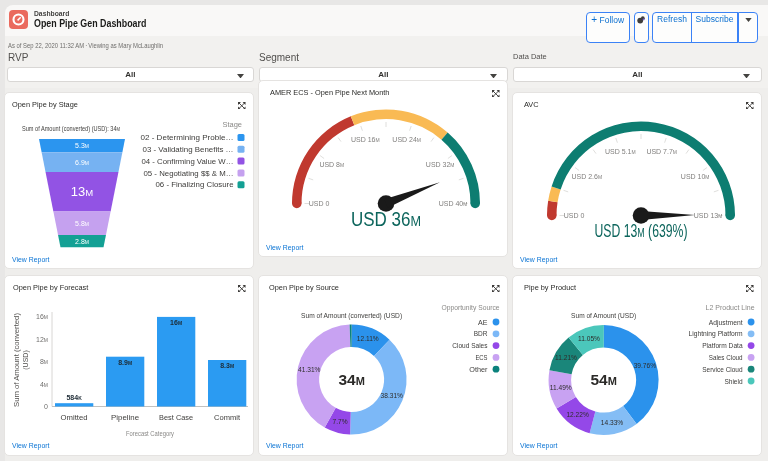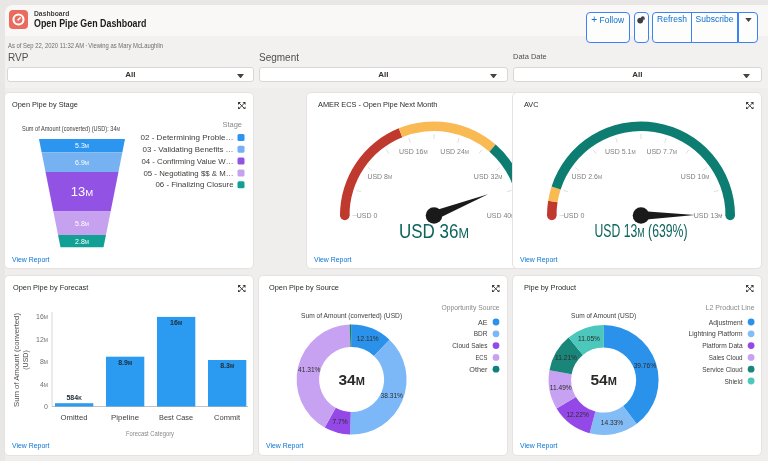--- a/index.html
+++ b/index.html
@@ -98,21 +98,21 @@
       <rect x="232.5" y="64.6" width="7" height="7" rx="1.5" fill="#9253e4"></rect>
       <text x="228.5" y="70.7" font-size="7.2" fill="#3d3c3a" text-anchor="end" textLength="92" lengthAdjust="spacingAndGlyphs">04 - Confirming Value W…</text>
       <rect x="232.5" y="76.4" width="7" height="7" rx="1.5" fill="#c5a1ef"></rect>
       <text x="228.5" y="82.5" font-size="7.2" fill="#3d3c3a" text-anchor="end" textLength="90" lengthAdjust="spacingAndGlyphs">05 - Negotiating $$ &amp; M…</text>
       <rect x="232.5" y="88.2" width="7" height="7" rx="1.5" fill="#13a094"></rect>
       <text x="228.5" y="94.3" font-size="7.2" fill="#3d3c3a" text-anchor="end" textLength="78" lengthAdjust="spacingAndGlyphs">06 - Finalizing Closure</text>
 </svg>
 <div class="vr" style="top:162px; left:6.5px;">View Report</div>
 </div>
 
-<div class="panel" style="left:258px; top:92px; width:250px; height:177px;margin-left:48px;">
+<div class="panel" style="left:258px; top:80px; width:250px; height:177px;">
 <div class="ptitle" style="left:10.5px;">AMER ECS - Open Pipe Next Month</div>
 <svg width="7.5" height="7.5" viewBox="0 0 8 8" style="position:absolute; right:7.5px; top:8.5px;">
       <g fill="#3c3b39">
         <path d="M0,0 L3.1,0 L0,3.1 Z"></path>
         <path d="M8,0 L8,3.1 L4.9,0 Z"></path>
         <path d="M0,8 L0,4.9 L3.1,8 Z"></path>
         <path d="M8,8 L4.9,8 L8,4.9 Z"></path>
         <path d="M0.8,0.8 L7.2,7.2 M7.2,0.8 L0.8,7.2" stroke="#3c3b39" stroke-width="1" fill="none"></path>
       </g>
     </svg>

